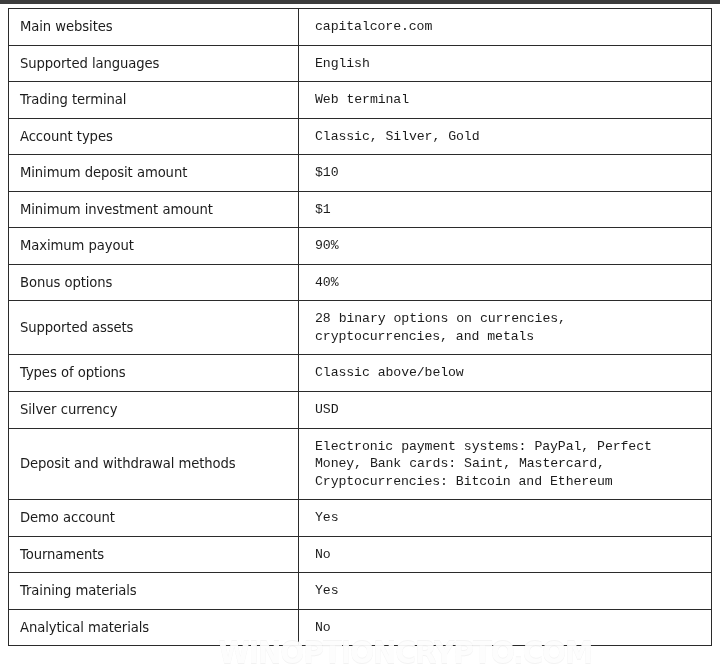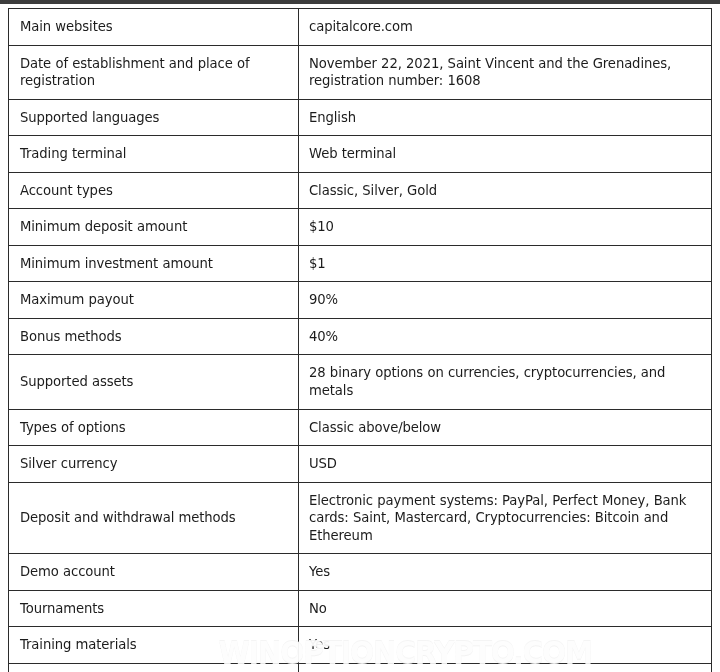--- a/index.html
+++ b/index.html
@@ -48,21 +48,22 @@
     padding: 9px 11px 9px 11px;
     font-size: 13.2px;
     line-height: 1.33;
     color: #1c1c1c;
     vertical-align: middle;
     letter-spacing: -0.1px;
     word-spacing: 0.2px;
     background: transparent;
   }
   table.spec td.value {
-    padding-left: 10px;
+    padding-left: 16px;
+    font-family: Liberation Mono, monospace;
   }
   
   .watermark {
     position: absolute;
     right: 4px;
     bottom: 2px;
     font-family: "DejaVu Sans", "Liberation Sans", sans-serif;
     font-weight: bold;
     font-size: 31px;
     letter-spacing: -1.5px;
@@ -88,24 +89,20 @@
       <colgroup>
         <col class="c-label">
         <col class="c-value">
       </colgroup>
       <tbody id="spec-body">
           <tr>
             <td class="label">Main websites</td>
             <td class="value">capitalcore.com</td>
           </tr>
           <tr>
-            <td class="label">Date of establishment and place of registration</td>
-            <td class="value">November 22, 2021, Saint Vincent and the Grenadines, registration number: 1608</td>
-          </tr>
-          <tr>
             <td class="label">Supported languages</td>
             <td class="value">English</td>
           </tr>
           <tr>
             <td class="label">Trading terminal</td>
             <td class="value">Web terminal</td>
           </tr>
           <tr>
             <td class="label">Account types</td>
             <td class="value">Classic, Silver, Gold</td>
@@ -116,21 +113,21 @@
           </tr>
           <tr>
             <td class="label">Minimum investment amount</td>
             <td class="value">$1</td>
           </tr>
           <tr>
             <td class="label">Maximum payout</td>
             <td class="value">90%</td>
           </tr>
           <tr>
-            <td class="label">Bonus methods</td>
+            <td class="label">Bonus options</td>
             <td class="value">40%</td>
           </tr>
           <tr>
             <td class="label">Supported assets</td>
             <td class="value">28 binary options on currencies, cryptocurrencies, and metals</td>
           </tr>
           <tr>
             <td class="label">Types of options</td>
             <td class="value">Classic above/below</td>
           </tr>

